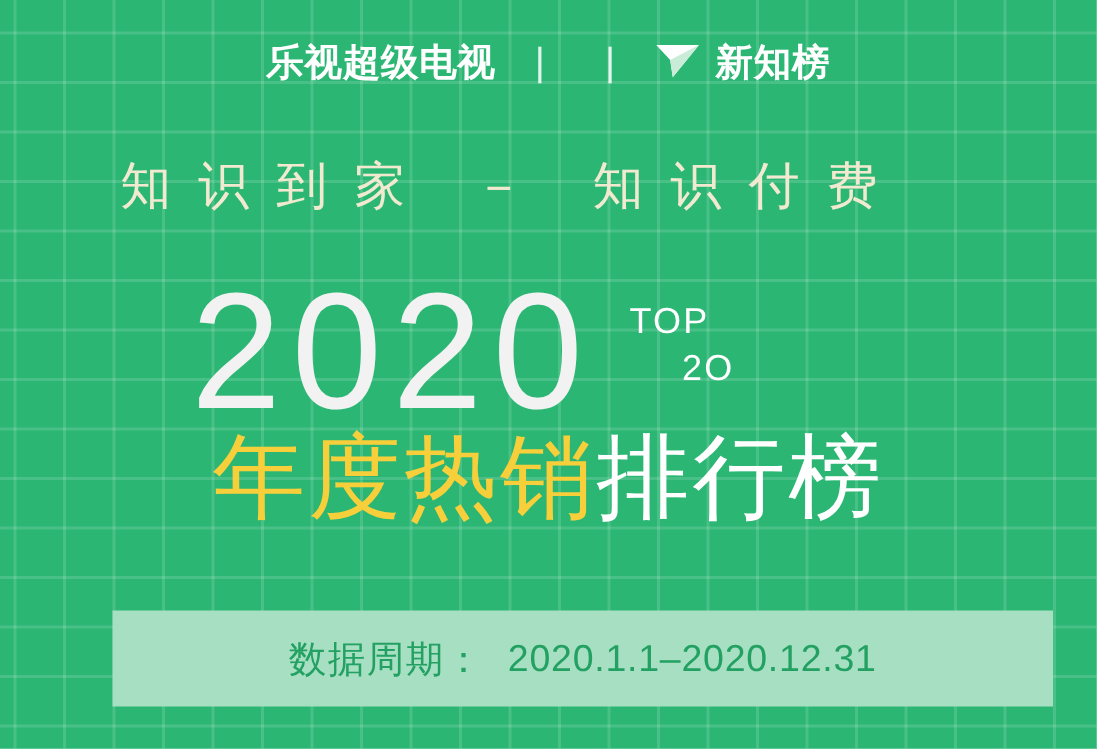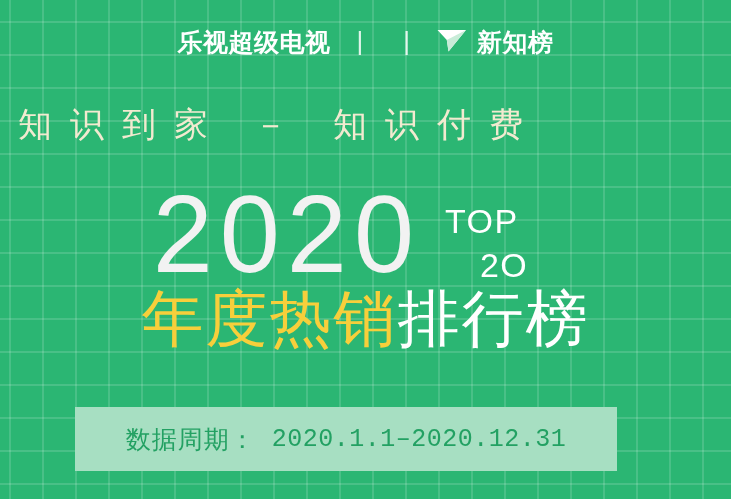--- a/index.html
+++ b/index.html
@@ -62,54 +62,53 @@
 
   .icon-book { display:block; }
   .icon-plane { display:block; }
 
   
   .subtitle {
     position: absolute;
     top: 104px;
     left: 0;
     width: 603px;
-    text-align: left;
+    text-align: right;
     color: #f2ead0;
     font-size: 34px;
     letter-spacing: 18px;
     text-indent: 18px;
     line-height: 1.2;
     white-space: nowrap;
   }
 
   
   .yearrow {
     position: absolute;
     top: 186px;
     left: 0;
     width: 617px;
     display: flex;
     align-items: flex-start;
     justify-content: center;
-    padding-left: 32px;
   }
   .year {
     color: #f2f2f2;
     font-size: 108px;
     font-weight: 300;
     letter-spacing: 7px;
     line-height: 0.88;
     white-space: nowrap;
     transform: scaleY(1.02);
   }
   .topbox {
     margin-left: 24px;
     margin-top: 14px;
     color: #ffffff;
-    font-size: 34px;
+    font-size: 24px;
     font-weight: 400;
     line-height: 1.28;
     letter-spacing: 1.5px;
     text-align: left;
     white-space: nowrap;
   }
 
   
   .headline {
     position: absolute;
@@ -124,40 +123,39 @@
     white-space: nowrap;
   }
   .headline .hl-yellow { color: #f7cf3b; }
   .headline .hl-white  { color: #ffffff; }
 
   
   .periodbar {
     position: absolute;
     left: 75px;
     top: 407px;
-    width: 542px;
+    width: 627px;
     height: 64px;
     background: #a7dfc2;
     display: flex;
     align-items: center;
     justify-content: center;
   }
   .period-label {
     color: #23a163;
     font-size: 25px;
     letter-spacing: 1px;
     white-space: nowrap;
   }
   .period-value {
     color: #23a163;
     font-size: 25px;
     letter-spacing: 0.5px;
     margin-left: 16px;
     white-space: nowrap;
-    font-family: Liberation Mono, monospace;
   }
 </style>
 </head>
 <body>
 
 <div id="poster">
 
   <div class="brandbar">
 
     <span class="brand-text">乐视超级电视</span>

